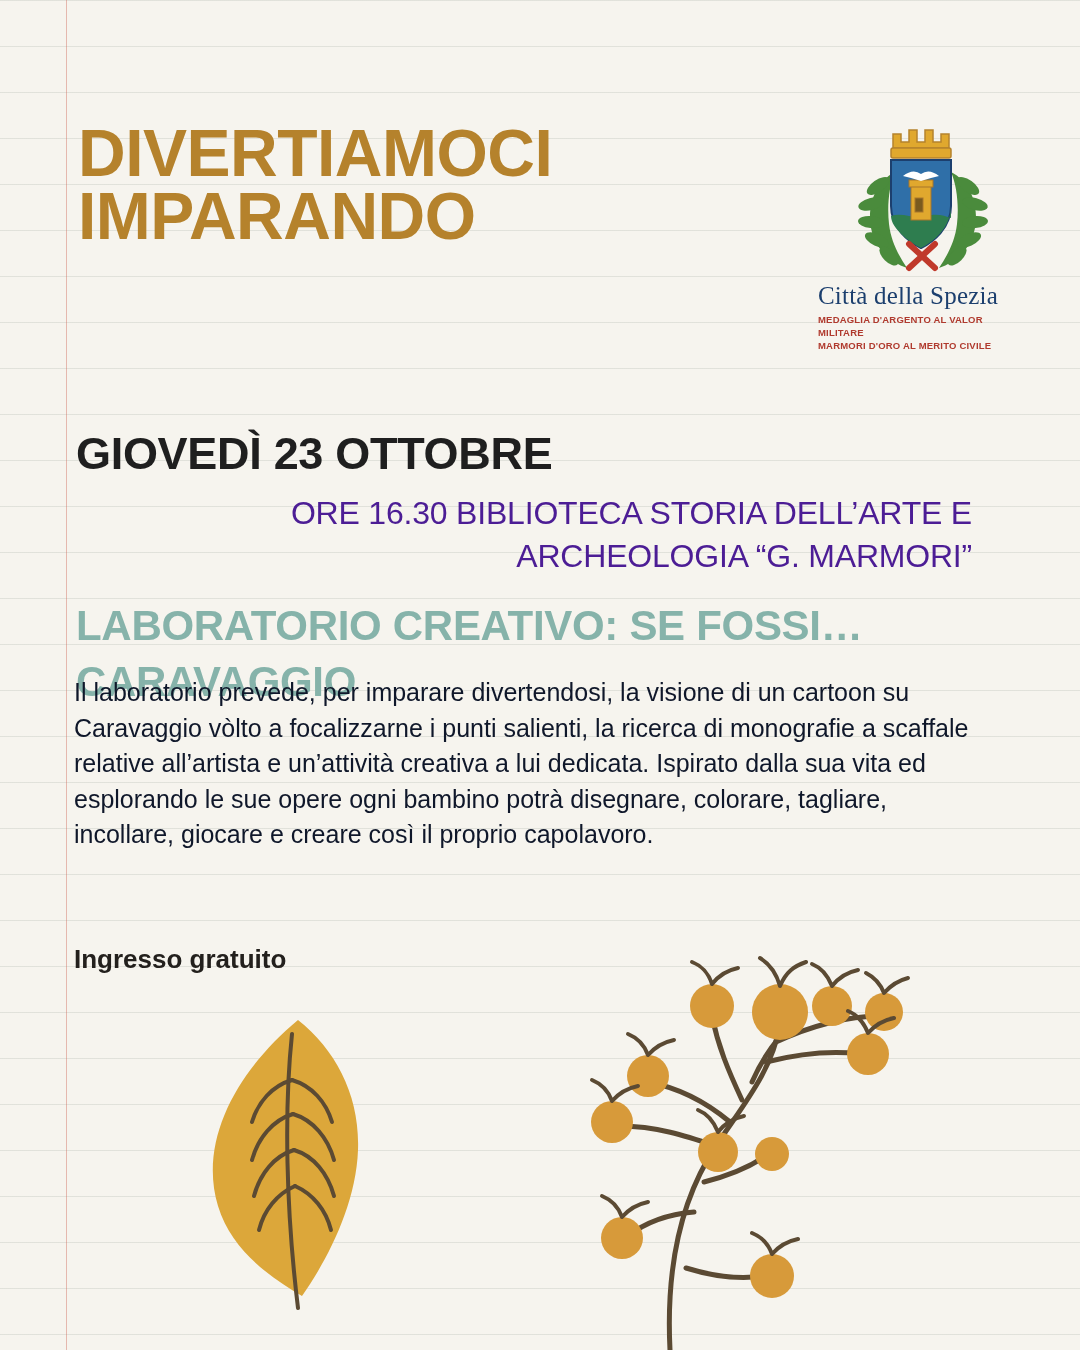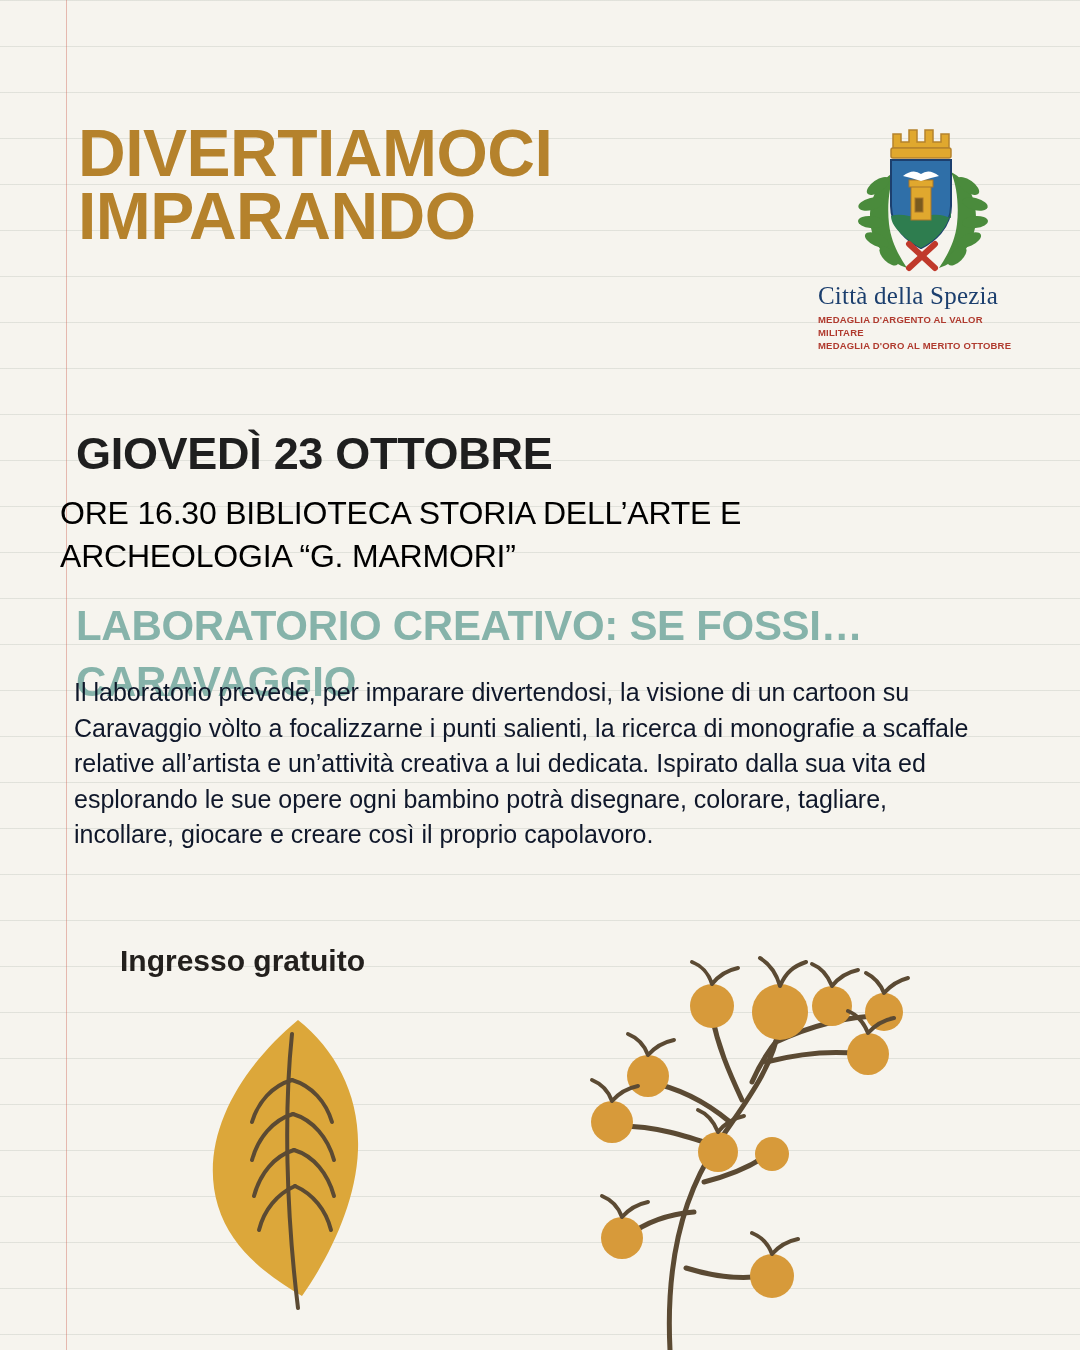--- a/index.html
+++ b/index.html
@@ -96,28 +96,29 @@
     left: 76px;
     top: 428px;
     font-size: 45px;
     font-weight: bold;
     letter-spacing: -0.3px;
     color: #1f1f1f;
     text-transform: uppercase;
   }
   .venue {
     position: absolute;
-    left: 60px;
+    left: 92px;
     top: 492px;
     width: 880px;
     font-size: 32px;
     line-height: 1.33;
-    color: #000000;
+    color: #4c1d95;
     text-transform: uppercase;
     letter-spacing: -0.2px;
+    text-align: right;
   }
   .lab-title {
     position: absolute;
     left: 76px;
     top: 598px;
     width: 940px;
     font-size: 42px;
     line-height: 1.33;
     font-weight: bold;
     color: #86b3aa;
@@ -130,24 +131,23 @@
     top: 675px;
     width: 915px;
     font-size: 25px;
     line-height: 1.42;
     color: #0f172a;
   }
   .free {
     position: absolute;
     left: 74px;
     top: 944px;
-    font-size: 30px;
+    font-size: 26px;
     font-weight: bold;
     color: #23201d;
-    margin-left: 46px;
   }
 
   
   .leaf-art {
     position: absolute;
     left: 180px;
     top: 1010px;
   }
   .berry-art {
     position: absolute;
@@ -209,21 +209,21 @@
 
           <g stroke="#c0392b" stroke-width="6" stroke-linecap="round">
             <line x1="86" y1="124" x2="112" y2="148"></line>
             <line x1="112" y1="124" x2="86" y2="148"></line>
           </g>
         </svg>
       </span>
       <div class="crest-name">Città della Spezia</div>
       <div class="crest-sub">
         <div>MEDAGLIA D'ARGENTO AL VALOR MILITARE</div>
-        <div>MEDAGLIA D'ORO AL MERITO OTTOBRE</div>
+        <div>MARMORI D'ORO AL MERITO CIVILE</div>
       </div>
     </div>
 
     <div class="date-line">GIOVEDÌ 23 OTTOBRE</div>
     <div class="venue">ORE 16.30 BIBLIOTECA STORIA DELL’ARTE E ARCHEOLOGIA “G. MARMORI”</div>
     <div class="lab-title">LABORATORIO CREATIVO: SE FOSSI… CARAVAGGIO</div>
     <div class="descr">Il laboratorio prevede, per imparare divertendosi, la visione di un cartoon su Caravaggio vòlto a focalizzarne i punti salienti, la ricerca di monografie a scaffale relative all’artista e un’attività creativa a lui dedicata. Ispirato dalla sua vita ed esplorando le sue opere ogni bambino potrà disegnare, colorare, tagliare, incollare, giocare e creare così il proprio capolavoro.</div>
     <div class="free">Ingresso gratuito</div>
 
     <div class="leaf-art">

